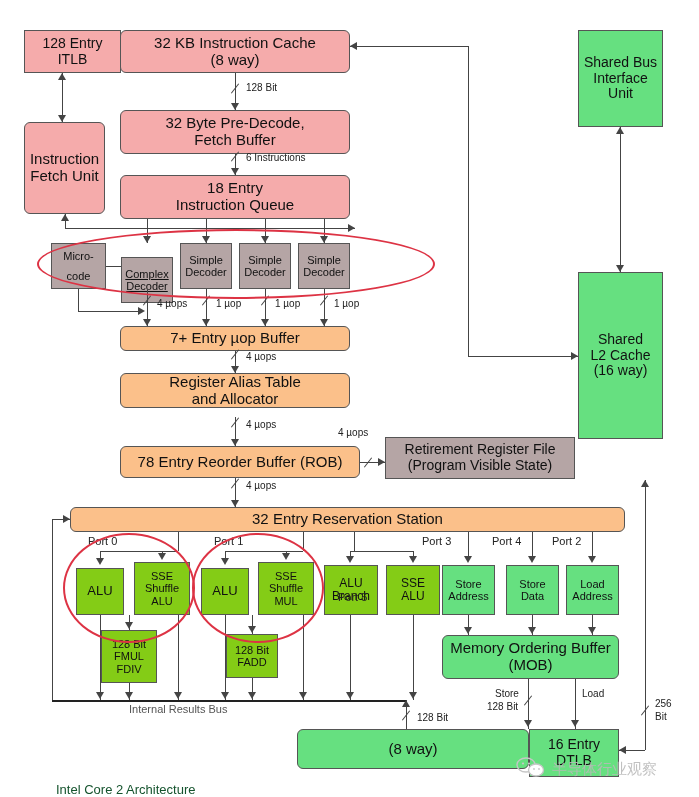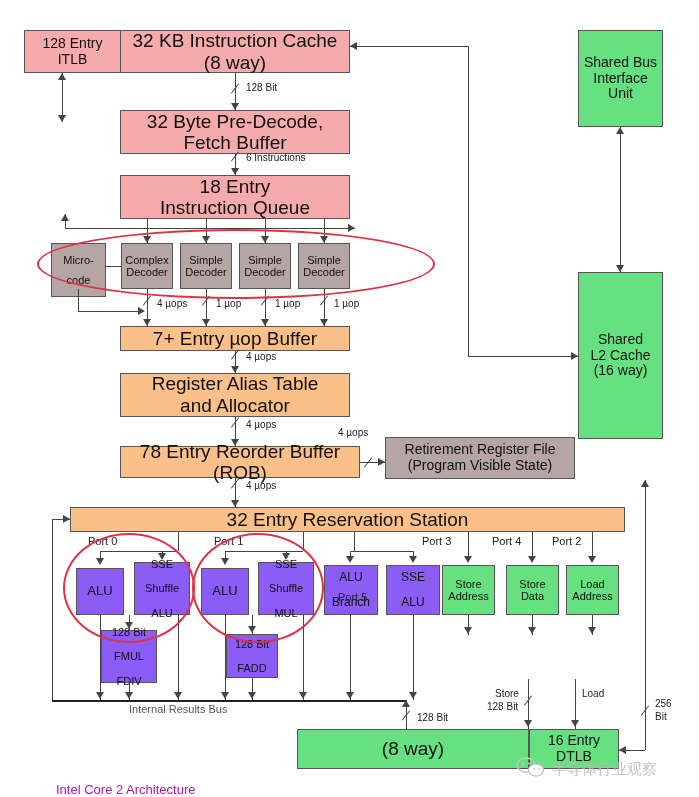--- a/index.html
+++ b/index.html
@@ -5,24 +5,24 @@
   html,body{margin:0;padding:0;background:#ffffff;}
   body{font-family:"Liberation Sans","DejaVu Sans",sans-serif;}
   #stage{position:relative;width:699px;height:797px;background:#fff;overflow:hidden;}
 
   .box{position:absolute;box-sizing:border-box;border:1px solid #555;
        display:flex;flex-direction:column;align-items:center;justify-content:center;
        text-align:center;line-height:1.12;color:#111;}
   .pink{background:#f5abab;}
   .gray{background:#b5a5a5;}
   .orange{background:#fbc08a;}
-  .yellow{background:#8b5cf6;gap:12px;}
+  .yellow{background:#84cc16;}
   .green{background:#66e080;}
 
-  .f15{font-size:19px;}
+  .f15{font-size:15px;border-radius:6px;}
   .f14{font-size:14px;}
   .f13{font-size:13px;}
   .f12{font-size:12px;}
   .f11{font-size:11px;}
   .f10{font-size:10px;}
 
   .lbl{position:absolute;color:#222;white-space:nowrap;line-height:1.1;}
 
   
   .vline{position:absolute;width:0;border-left:1.5px solid #444;}
@@ -39,74 +39,78 @@
          transform:rotate(-52deg);}
 
   .bus{position:absolute;height:0;border-top:2px solid #222;}
 
   .ell{position:absolute;box-sizing:border-box;border:2px solid #dd3344;
        border-radius:50%;background:transparent;}
 
   .wm{position:absolute;color:#b9b9b9;font-size:15px;opacity:.88;white-space:nowrap;}
   .wmico{position:absolute;color:#c2c2c2;font-size:16px;}
 
-  .cap{position:absolute;font-size:13px;color:#a21caf;}
+  .cap{position:absolute;font-size:13px;color:#14532d;}
 </style>
 </head>
 <body>
 
 <div id="stage">
 
   <div class="box pink f14" style="left:24px;top:30px;width:97px;height:43px;">
     <span>128 Entry</span>
     <span>ITLB</span>
   </div>
 
   <div class="box pink f15" style="left:120px;top:30px;width:230px;height:43px;">
     <span>32 KB Instruction Cache</span>
     <span>(8 way)</span>
   </div>
 
+  <div class="box pink f15" style="left:24px;top:122px;width:81px;height:92px;">
+    <span>Instruction</span>
+    <span>Fetch Unit</span>
+  </div>
 
   <div class="box pink f15" style="left:120px;top:110px;width:230px;height:44px;">
     <span>32 Byte Pre-Decode,</span>
     <span>Fetch Buffer</span>
   </div>
 
   <div class="box pink f15" style="left:120px;top:175px;width:230px;height:44px;">
     <span>18 Entry</span>
     <span>Instruction Queue</span>
   </div>
 
-  <div class="box gray f11" style="left:51px;top:243px;width:55px;height:54px;gap:8px;">
+  <div class="box gray f11" style="left:51px;top:243px;width:55px;height:46px;gap:8px;">
     <span>Micro-</span>
     <span>code</span>
   </div>
-  <div class="box gray f11" style="left:121px;top:243px;width:52px;height:46px;">
+  <div class="box gray f11" style="left:121px;top:257px;width:52px;height:46px;text-decoration:underline;">
     <span>Complex</span>
     <span>Decoder</span>
   </div>
   <div class="box gray f11" style="left:180px;top:243px;width:52px;height:46px;">
     <span>Simple</span>
     <span>Decoder</span>
   </div>
   <div class="box gray f11" style="left:239px;top:243px;width:52px;height:46px;">
     <span>Simple</span>
     <span>Decoder</span>
   </div>
   <div class="box gray f11" style="left:298px;top:243px;width:52px;height:46px;">
     <span>Simple</span>
     <span>Decoder</span>
   </div>
 
   <div class="box orange f15" style="left:120px;top:326px;width:230px;height:25px;">
     <span>7+ Entry µop Buffer</span>
   </div>
 
-  <div class="box orange f15" style="left:120px;top:373px;width:230px;height:44px;justify-content:flex-end;">
+  <div class="box orange f15" style="left:120px;top:373px;width:230px;height:35px;">
     <span>Register Alias Table</span>
     <span>and Allocator</span>
   </div>
 
   <div class="box orange f15" style="left:120px;top:446px;width:240px;height:32px;">
     <span>78 Entry Reorder Buffer (ROB)</span>
   </div>
 
   <div class="box gray f14" style="left:385px;top:437px;width:190px;height:42px;">
     <span>Retirement Register File</span>
@@ -159,26 +163,30 @@
   </div>
   <div class="box green f11" style="left:506px;top:565px;width:53px;height:50px;">
     <span>Store</span>
     <span>Data</span>
   </div>
   <div class="box green f11" style="left:566px;top:565px;width:53px;height:50px;">
     <span>Load</span>
     <span>Address</span>
   </div>
 
+  <div class="box green f15" style="left:442px;top:635px;width:177px;height:44px;">
+    <span>Memory Ordering Buffer</span>
+    <span>(MOB)</span>
+  </div>
 
   <div class="box green f15" style="left:297px;top:729px;width:232px;height:40px;">
     <span>(8 way)</span>
   </div>
 
-  <div class="box green f14" style="left:529px;top:729px;width:90px;height:40px;">
+  <div class="box green f14" style="left:529px;top:729px;width:90px;height:48px;">
     <span>16 Entry</span>
     <span>DTLB</span>
   </div>
 
   <div class="box green f14" style="left:578px;top:30px;width:85px;height:97px;">
     <span>Shared Bus</span>
     <span>Interface</span>
     <span>Unit</span>
   </div>
 

